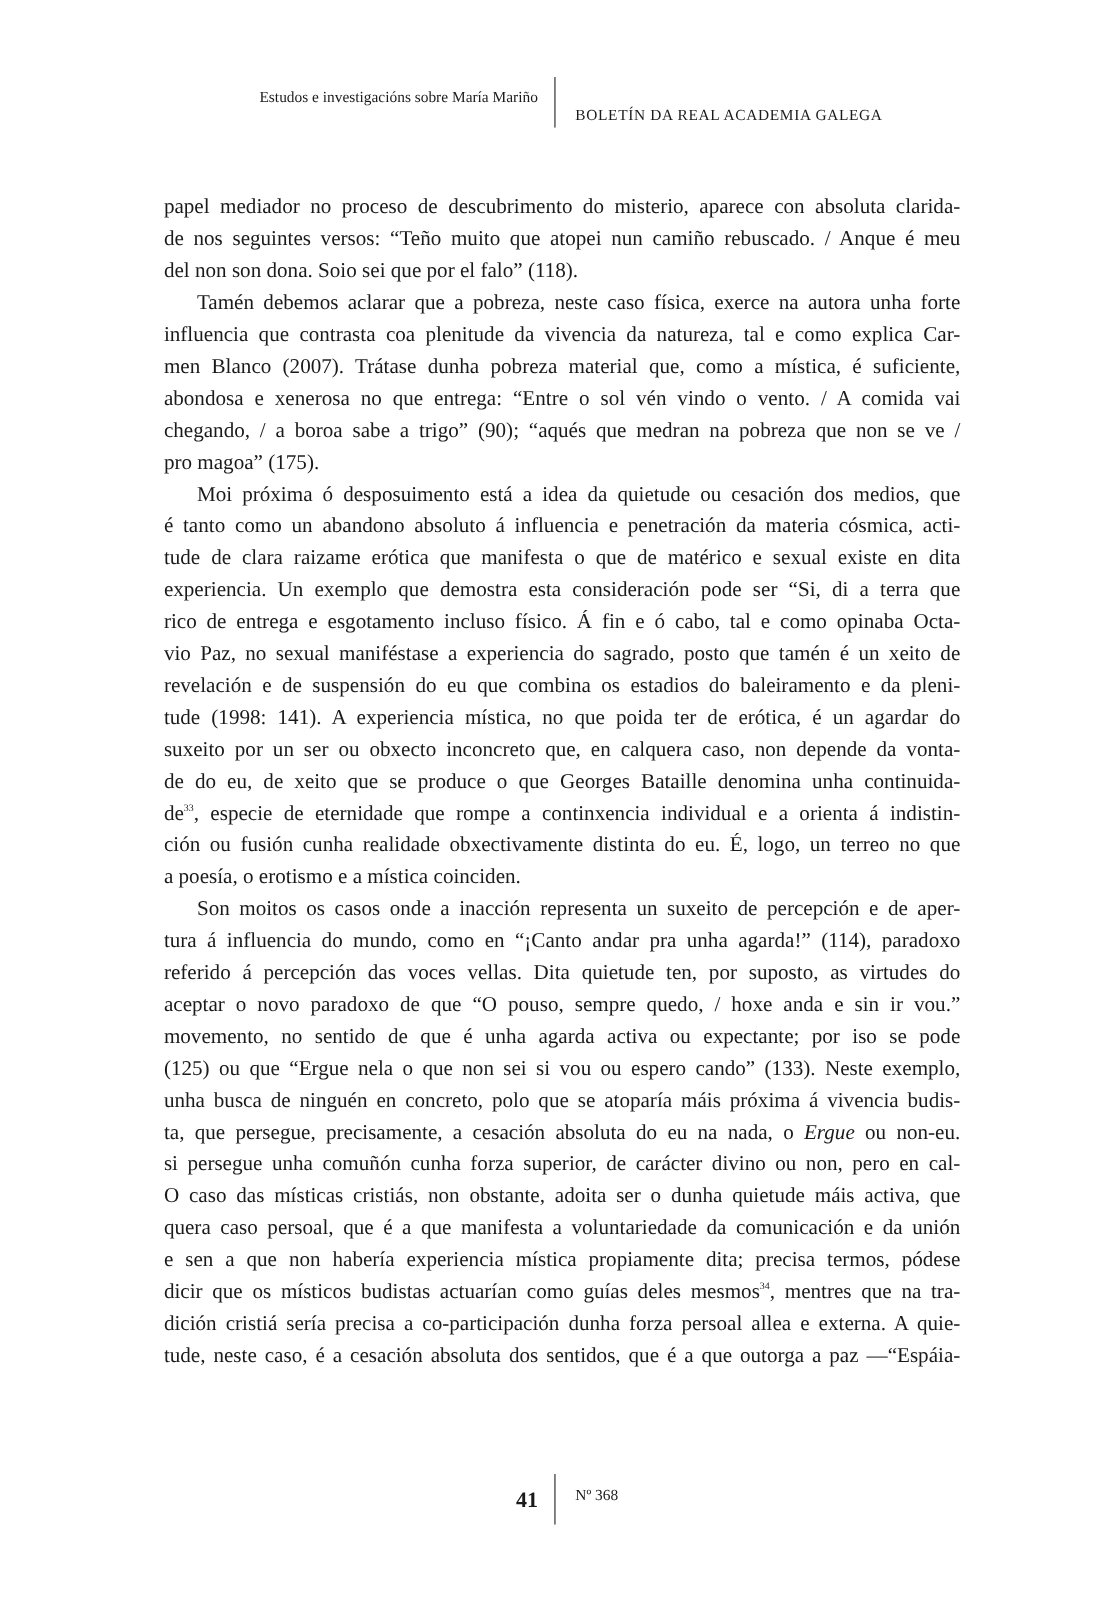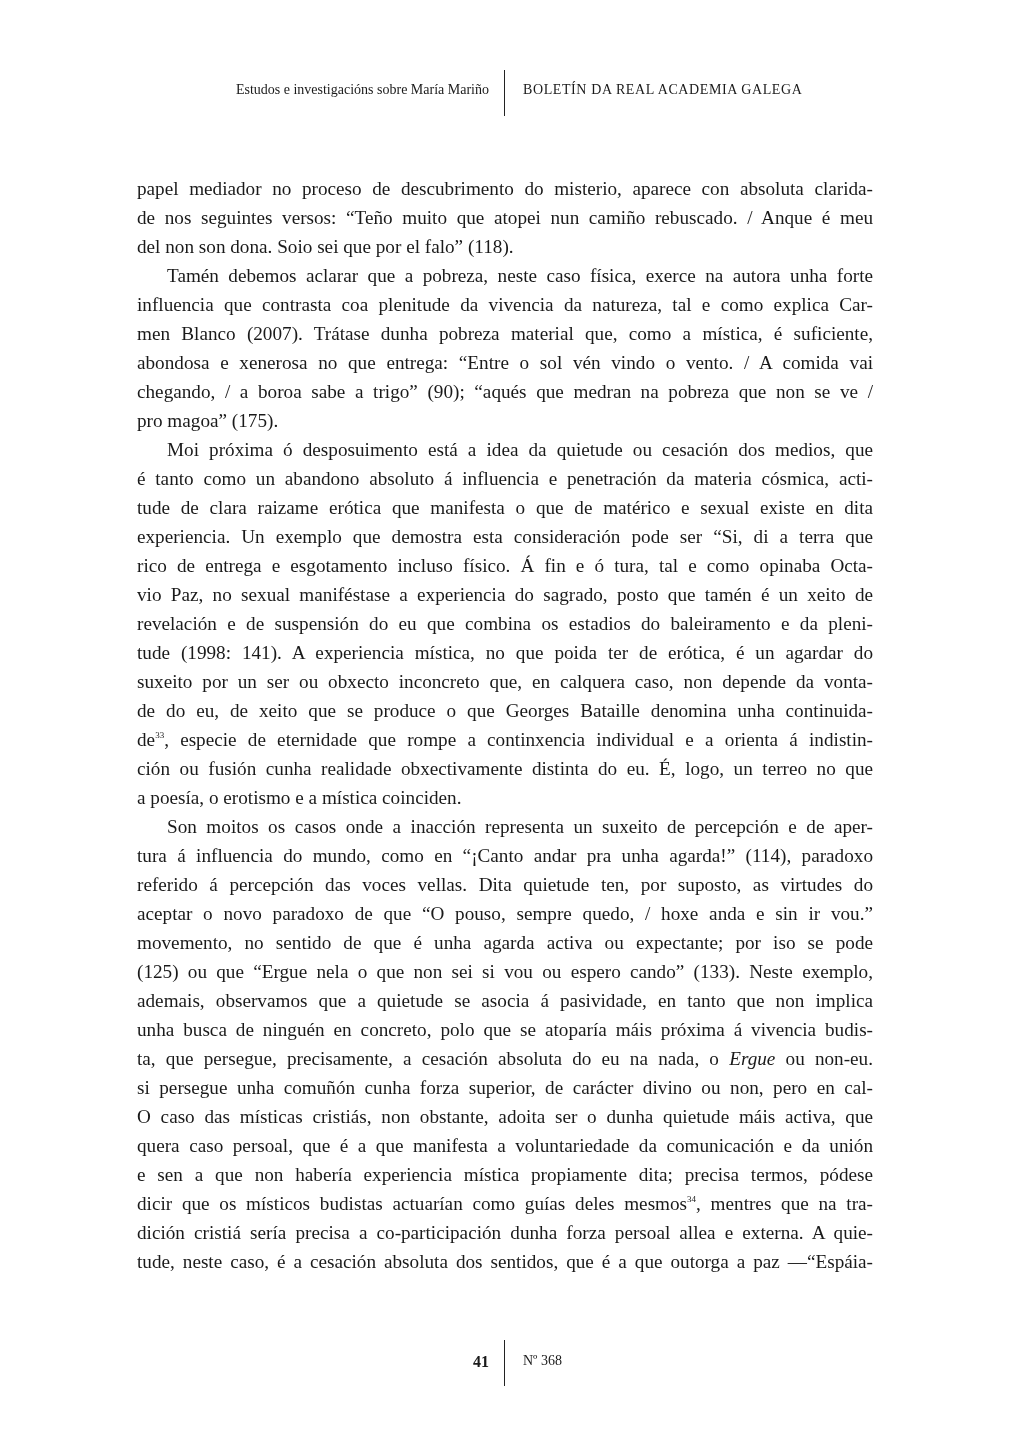--- a/index.html
+++ b/index.html
@@ -34,21 +34,21 @@
       position: absolute;
       left: 504px;
       top: 0;
       width: 1px;
       height: 46px;
       background: #222;
     }
     .running-head .right {
       position: absolute;
       left: 523px;
-      top: 12px;
+      top: 28px;
       font-size: 14px;
       white-space: nowrap;
       letter-spacing: 0.6px;
     }
     .body-text {
       position: absolute;
       top: 174px;
       left: 137px;
       width: 736px;
       font-size: 19.2px;
@@ -56,20 +56,21 @@
       text-align: justify;
       hyphens: manual;
     }
     .line {
       display: block;
       text-align: justify;
       text-align-last: justify;
       white-space: nowrap;
       height: 29px;
       overflow: visible;
+      margin-left: 12px;
     }
     .line.last {
       text-align-last: left;
     }
     .line.indent {
       padding-left: 30px;
     }
     sup {
       font-size: 9px;
       vertical-align: 8px;
@@ -80,21 +81,21 @@
       position: absolute;
       top: 1340px;
       left: 0;
       width: 1010px;
       height: 46px;
     }
     .folio .num {
       position: absolute;
       right: 521px;
       top: 13px;
-      font-size: 16px;
+      font-size: 20px;
       font-weight: bold;
     }
     .folio .sep {
       position: absolute;
       left: 504px;
       top: 0;
       width: 1px;
       height: 46px;
       background: #222;
     }
@@ -121,36 +122,35 @@
     <span class="line indent"><span>Tamén debemos aclarar que a pobreza, neste caso física, exerce na autora unha forte</span></span>
     <span class="line"><span>influencia que contrasta coa plenitude da vivencia da natureza, tal e como explica Car-</span></span>
     <span class="line"><span>men Blanco (2007). Trátase dunha pobreza material que, como a mística, é suficiente,</span></span>
     <span class="line"><span>abondosa e xenerosa no que entrega: “Entre o sol vén vindo o vento. / A comida vai</span></span>
     <span class="line"><span>chegando, / a boroa sabe a trigo” (90); “aqués que medran na pobreza que non se ve /</span></span>
     <span class="line last"><span>pro magoa” (175).</span></span>
     <span class="line indent"><span>Moi próxima ó desposuimento está a idea da quietude ou cesación dos medios, que</span></span>
     <span class="line"><span>é tanto como un abandono absoluto á influencia e penetración da materia cósmica, acti-</span></span>
     <span class="line"><span>tude de clara raizame erótica que manifesta o que de matérico e sexual existe en dita</span></span>
     <span class="line"><span>experiencia. Un exemplo que demostra esta consideración pode ser “Si, di a terra que</span></span>
-    <span class="line"><span>rico de entrega e esgotamento incluso físico. Á fin e ó tura, tal e como opinaba Octa-</span></span>
+    <span class="line"><span>rico de entrega e esgotamento incluso físico. Á fin e ó cabo, tal e como opinaba Octa-</span></span>
     <span class="line"><span>vio Paz, no sexual maniféstase a experiencia do sagrado, posto que tamén é un xeito de</span></span>
     <span class="line"><span>revelación e de suspensión do eu que combina os estadios do baleiramento e da pleni-</span></span>
     <span class="line"><span>tude (1998: 141). A experiencia mística, no que poida ter de erótica, é un agardar do</span></span>
     <span class="line"><span>suxeito por un ser ou obxecto inconcreto que, en calquera caso, non depende da vonta-</span></span>
     <span class="line"><span>de do eu, de xeito que se produce o que Georges Bataille denomina unha continuida-</span></span>
     <span class="line"><span>de</span><sup>33</sup><span>, especie de eternidade que rompe a continxencia individual e a orienta á indistin-</span></span>
     <span class="line"><span>ción ou fusión cunha realidade obxectivamente distinta do eu. É, logo, un terreo no que</span></span>
     <span class="line last"><span>a poesía, o erotismo e a mística coinciden.</span></span>
     <span class="line indent"><span>Son moitos os casos onde a inacción representa un suxeito de percepción e de aper-</span></span>
     <span class="line"><span>tura á influencia do mundo, como en “¡Canto andar pra unha agarda!” (114), paradoxo</span></span>
     <span class="line"><span>referido á percepción das voces vellas. Dita quietude ten, por suposto, as virtudes do</span></span>
     <span class="line"><span>aceptar o novo paradoxo de que “O pouso, sempre quedo, / hoxe anda e sin ir vou.”</span></span>
     <span class="line"><span>movemento, no sentido de que é unha agarda activa ou expectante; por iso se pode</span></span>
     <span class="line"><span>(125) ou que “Ergue nela o que non sei si vou ou espero cando” (133). Neste exemplo,</span></span>
-    <span class="line"><span>ademais, observamos que a quietude se asocia á pasividade, en tanto que non implica</span></span>
     <span class="line"><span>unha busca de ninguén en concreto, polo que se atoparía máis próxima á vivencia budis-</span></span>
     <span class="line"><span>ta, que persegue, precisamente, a cesación absoluta do eu na nada, o </span><em>Ergue</em><span> ou non-eu.</span></span>
     <span class="line"><span>si persegue unha comuñón cunha forza superior, de carácter divino ou non, pero en cal-</span></span>
     <span class="line"><span>O caso das místicas cristiás, non obstante, adoita ser o dunha quietude máis activa, que</span></span>
     <span class="line"><span>quera caso persoal, que é a que manifesta a voluntariedade da comunicación e da unión</span></span>
     <span class="line"><span>e sen a que non habería experiencia mística propiamente dita; precisa termos, pódese</span></span>
     <span class="line"><span>dicir que os místicos budistas actuarían como guías deles mesmos</span><sup>34</sup><span>, mentres que na tra-</span></span>
     <span class="line"><span>dición cristiá sería precisa a co-participación dunha forza persoal allea e externa. A quie-</span></span>
     <span class="line"><span>tude, neste caso, é a cesación absoluta dos sentidos, que é a que outorga a paz —“Espáia-</span></span>
   </div>

